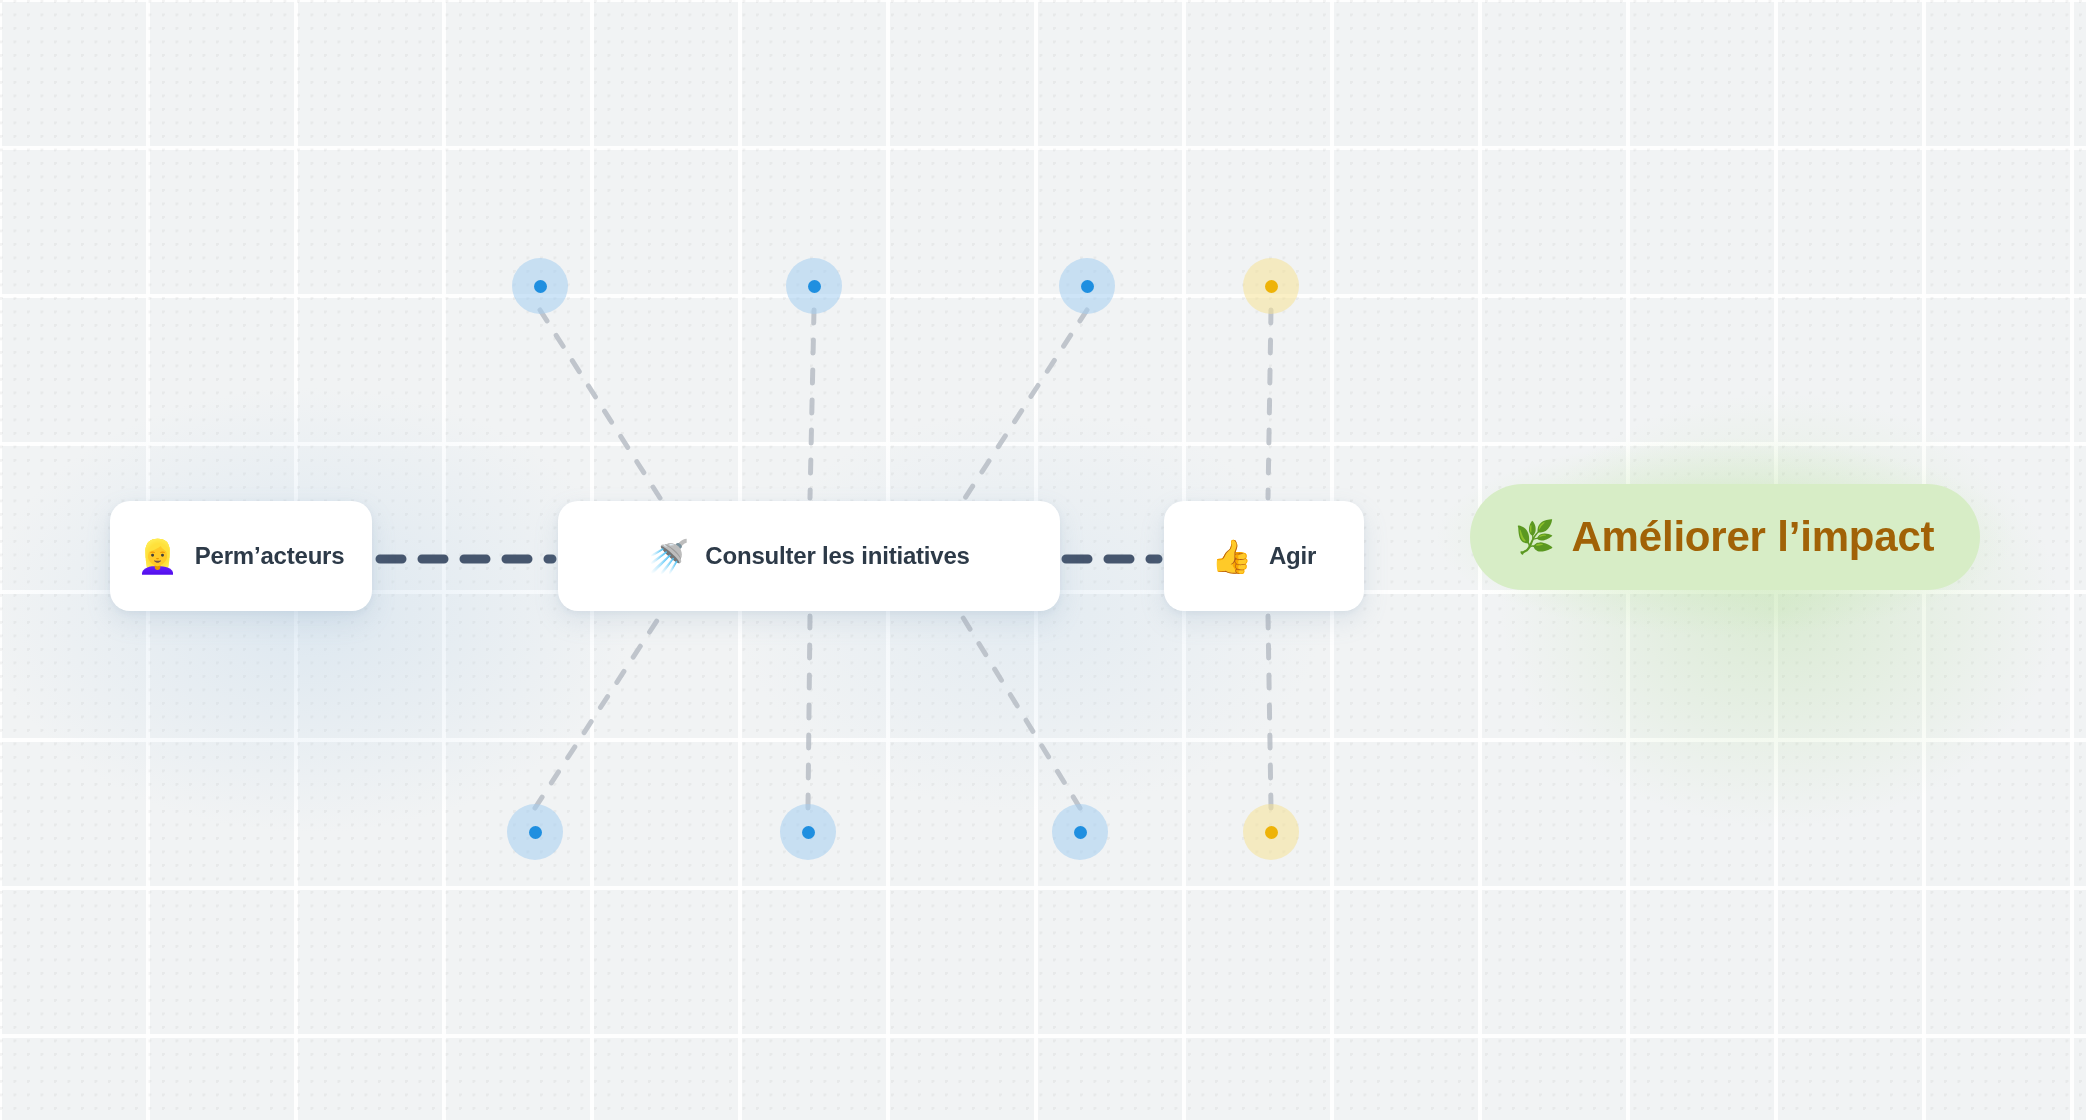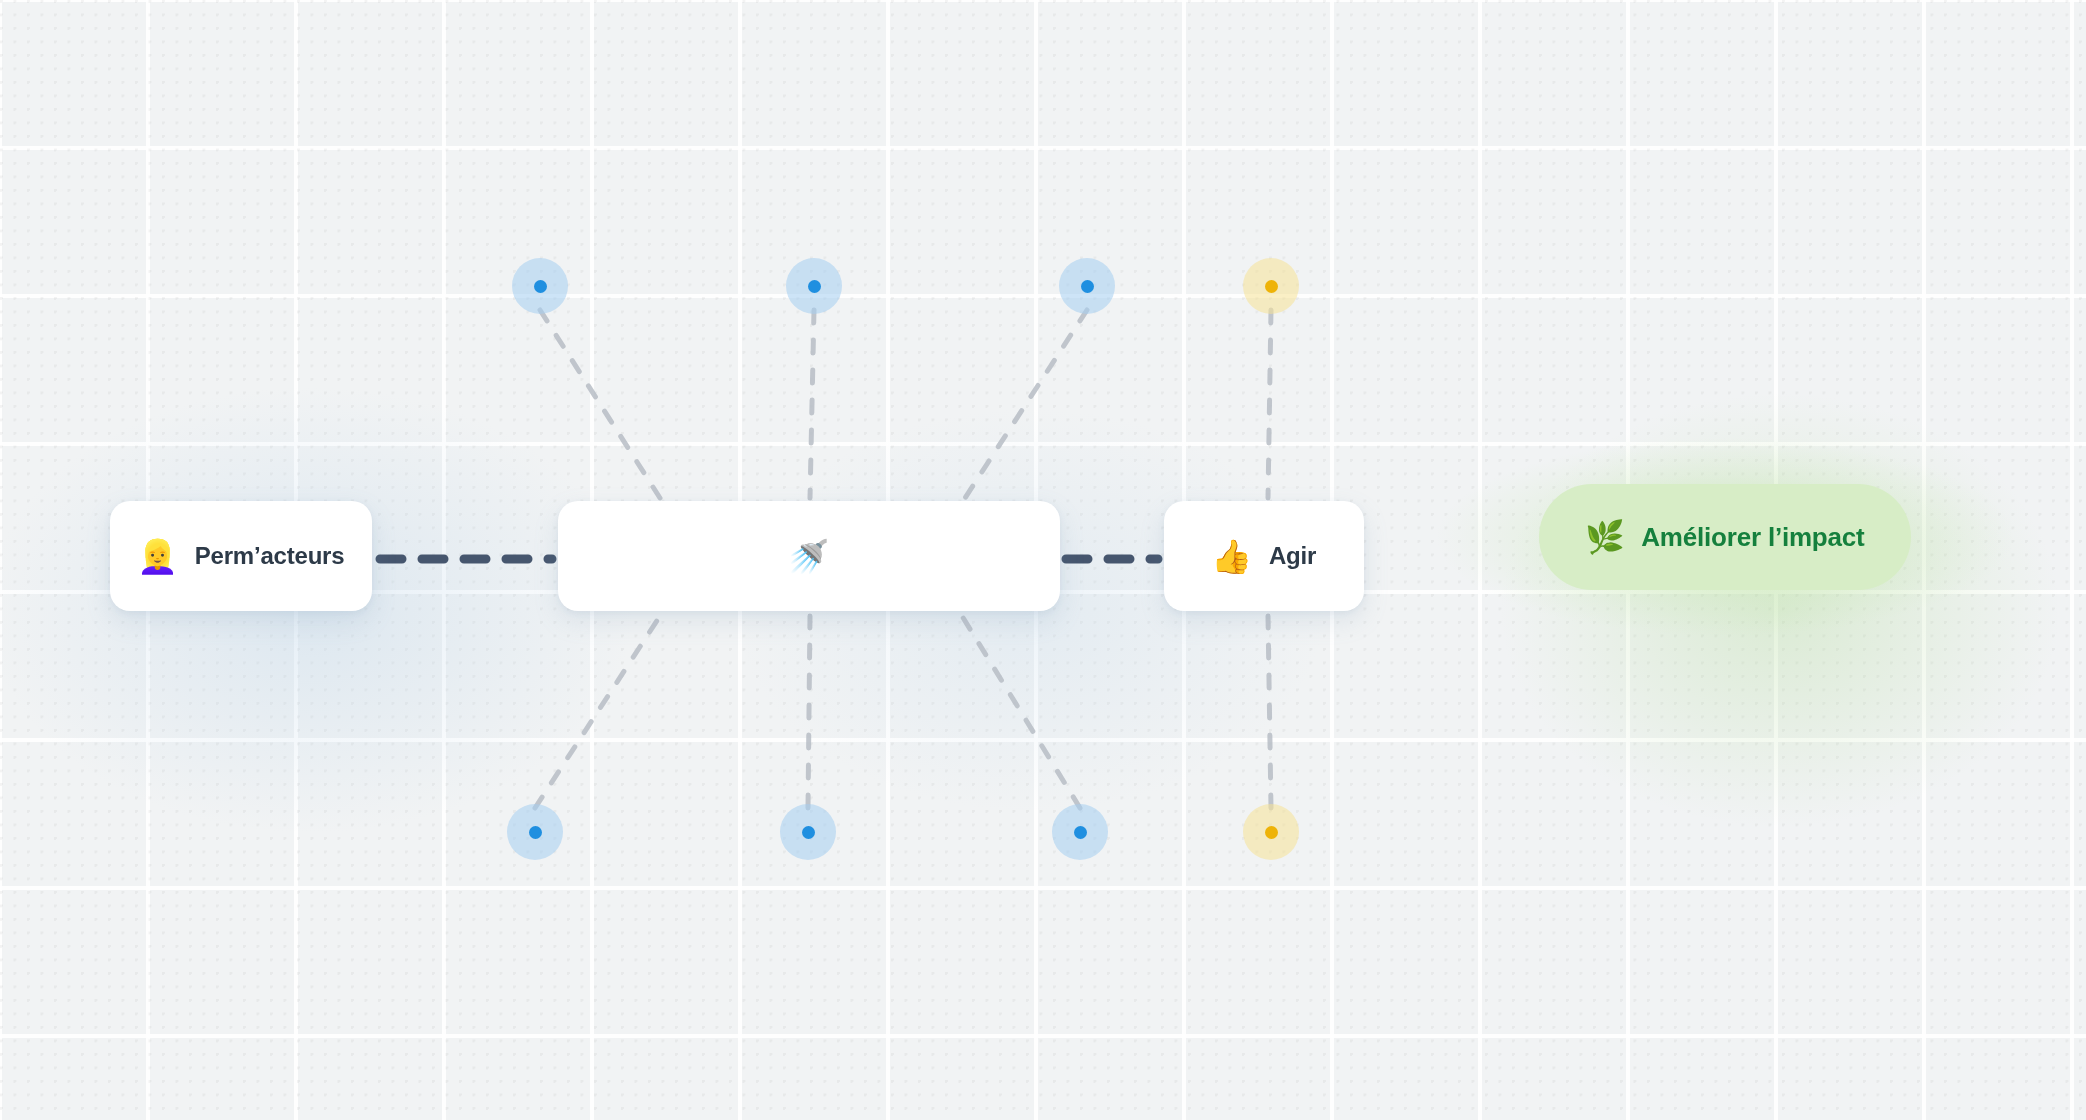--- a/index.html
+++ b/index.html
@@ -143,23 +143,23 @@
     padding: 0 46px;
     border-radius: 99px;
     background: #d7edc6;
     display: flex;
     align-items: center;
     justify-content: center;
     gap: 16px;
   }
   #outcome-pill .emoji { font-size: 32px; line-height: 1; }
   #outcome-pill .label {
-    font-size: 26px;
+    font-size: 42px;
     font-weight: 700;
-    color: #15803d;
+    color: #a16207;
     white-space: nowrap;
     letter-spacing: -0.2px;
   }
 </style>
 </head>
 <body>
 
 <div id="canvas">
 
   <div class="wash wash-blue-left"></div>
@@ -218,20 +218,21 @@
       </div>
     </div>
 
   <div class="card" id="card-perm-acteurs" style="left:110px; top:501px; width:262px;">
     <span class="emoji">👱‍♀️</span>
     <span class="label">Perm’acteurs</span>
   </div>
 
   <div class="card" id="card-consulter" style="left:558px; top:501px; width:502px;">
     <span class="emoji">🚿</span>
+    <span class="label">Consulter les initiatives</span>
   </div>
 
   <div class="card" id="card-agir" style="left:1164px; top:501px; width:200px;">
     <span class="emoji">👍</span>
     <span class="label">Agir</span>
   </div>
 
   <div id="outcome-wrap">
     <div id="outcome-glow"></div>
     <div id="outcome-pill">

